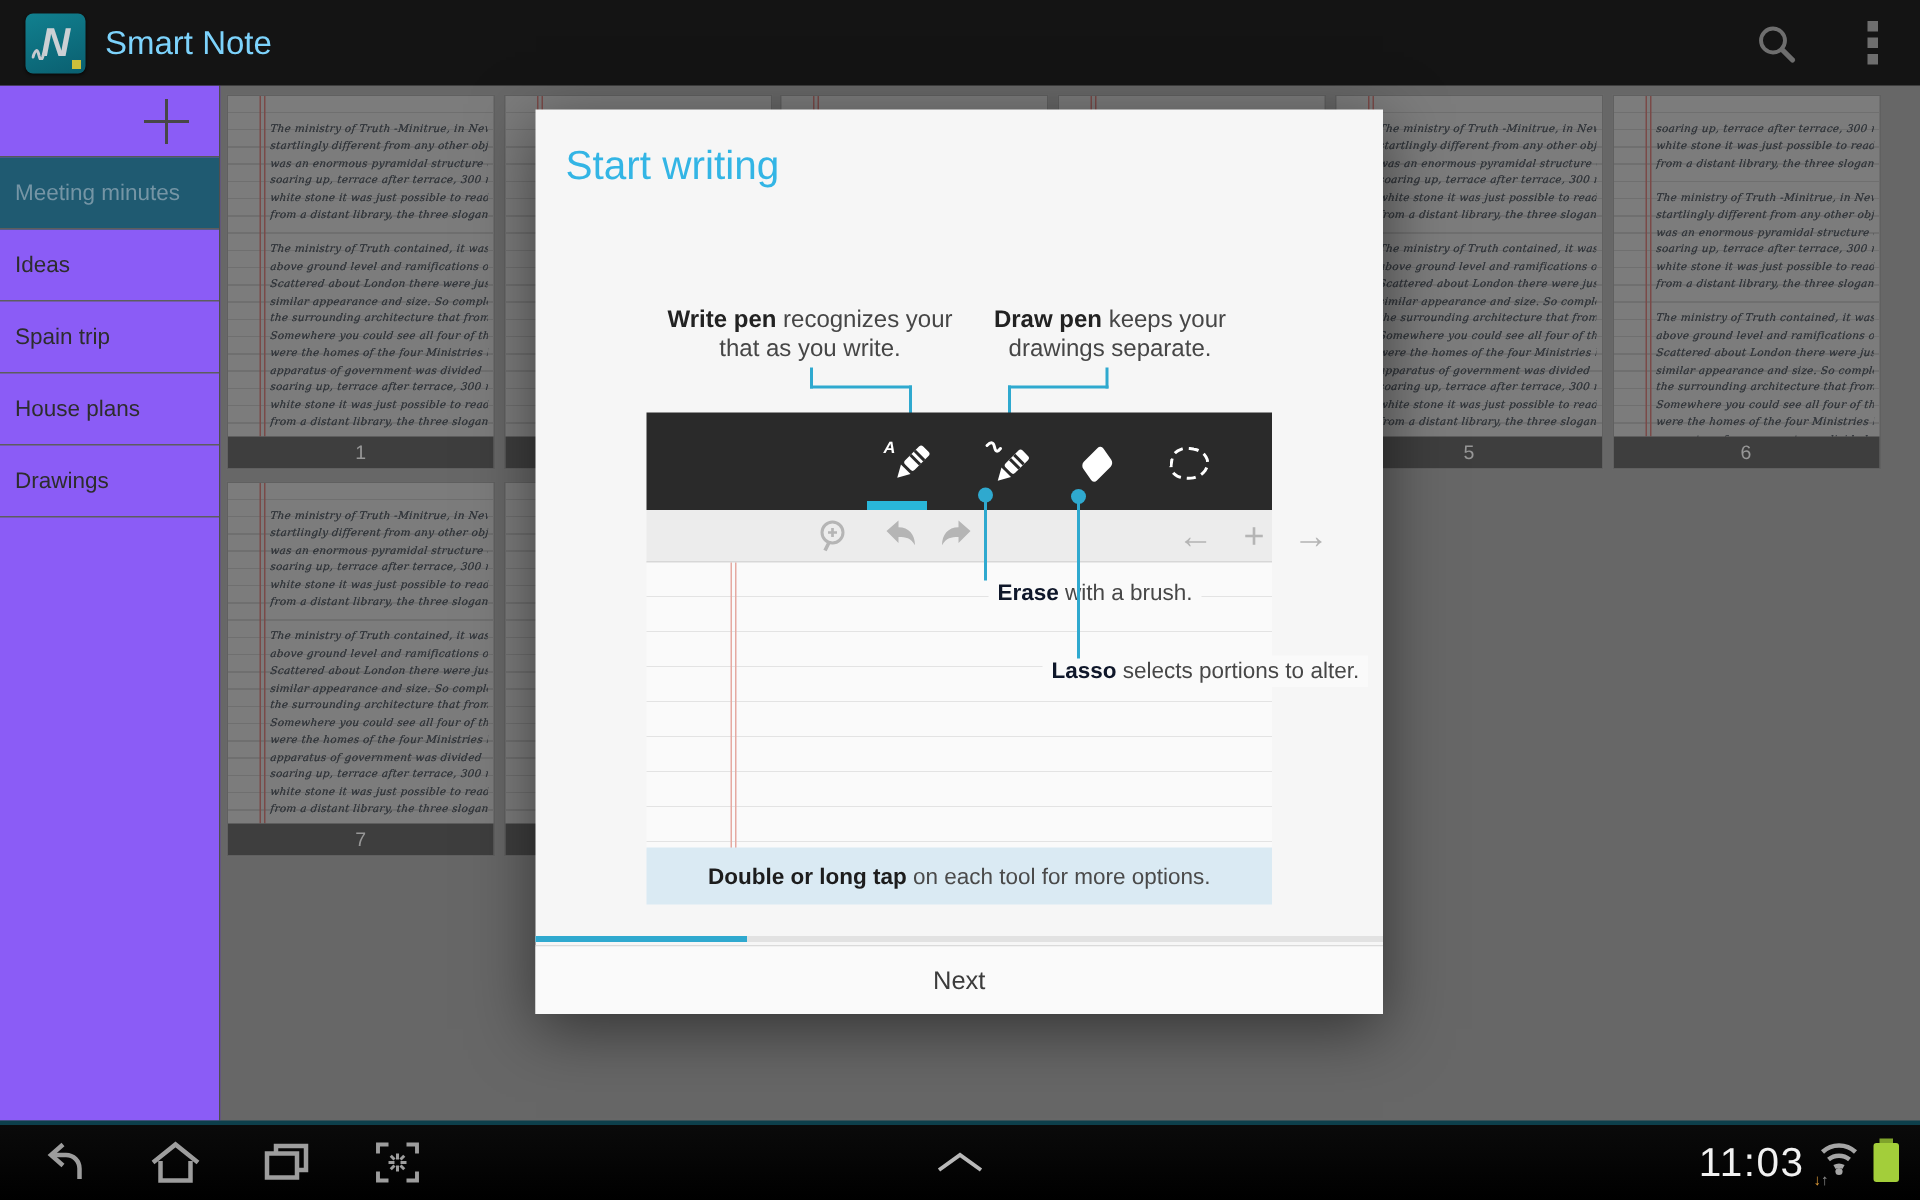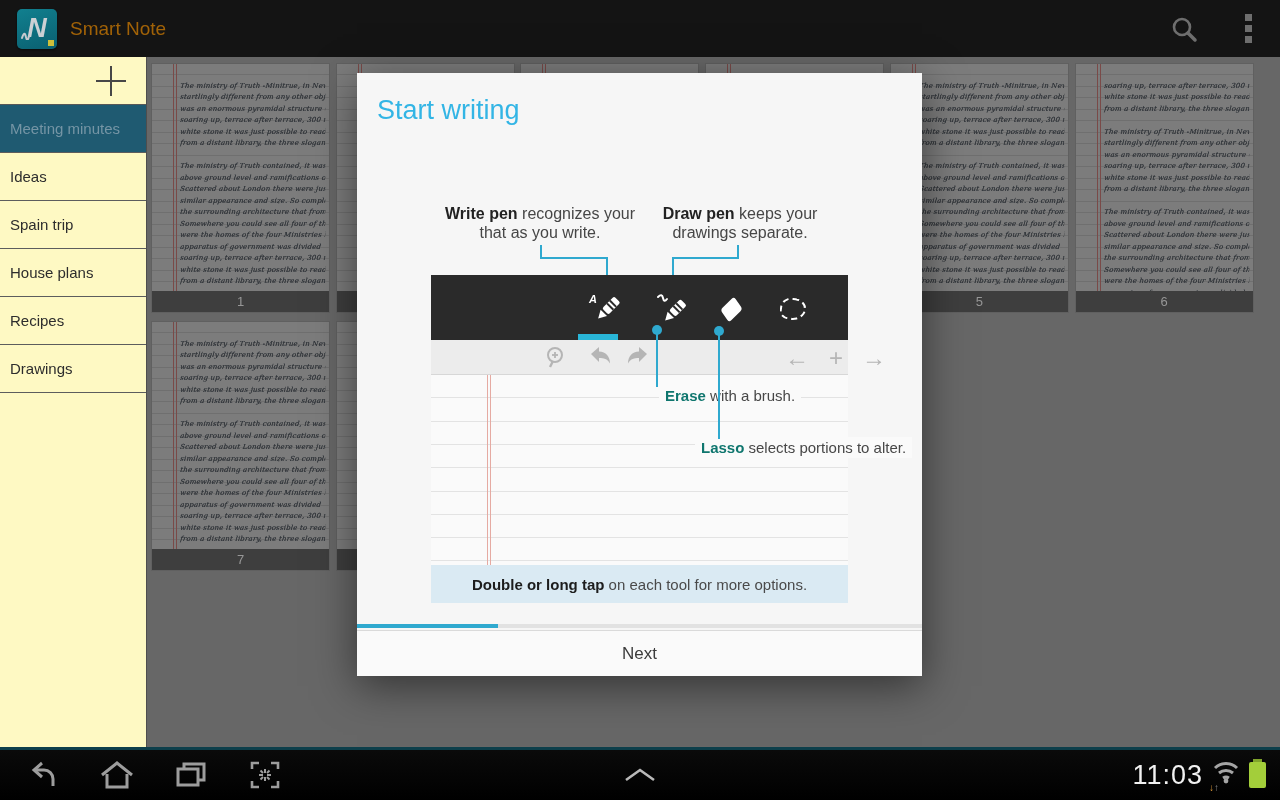--- a/index.html
+++ b/index.html
@@ -5,28 +5,28 @@
   * { margin:0; padding:0; box-sizing:border-box; }
   html,body { width:1280px; height:800px; overflow:hidden; }
   body { font-family:"Liberation Sans", sans-serif; background:#676767; position:relative; }
 
   
   .topbar { position:absolute; left:0; top:0; width:1280px; height:57px; background:#141414; z-index:40; display:flex; align-items:center; }
   .app-icon { width:40px; height:40px; margin-left:17px; border-radius:5px; background:linear-gradient(160deg,#11808f,#0a5f70); position:relative; display:flex; align-items:center; justify-content:center; box-shadow:0 1px 2px rgba(0,0,0,.6); }
   .app-icon .n { color:#ccd0d4; font-size:27px; font-weight:bold; font-style:italic; line-height:1; }
   .app-icon .sq { position:absolute; right:3px; bottom:3px; width:6px; height:6px; background:#cdbf3a; }
   .app-icon svg { position:absolute; left:4px; bottom:9px; }
-  .app-title { color:#a16207; font-size:19px; margin-left:13px; }
+  .app-title { color:#7dd3fc; font-size:22px; margin-left:13px; }
   .topbar-right { margin-left:auto; display:flex; align-items:center; }
   .tb-btn { width:64px; height:57px; display:flex; align-items:center; justify-content:center; }
   .overflow-icon { display:flex; flex-direction:column; gap:4px; }
   .overflow-icon i { width:7px; height:7px; background:#6e6e6e; display:block; }
 
   
-  .sidebar { position:absolute; left:0; top:57px; width:147px; bottom:53px; background:#fef9c3; border-right:1px solid #4e4e4e; z-index:10; }
+  .sidebar { position:absolute; left:0; top:57px; width:147px; bottom:53px; background:#8b5cf6; border-right:1px solid #4e4e4e; z-index:10; }
   .add-row { height:48px; display:flex; align-items:center; border-bottom:1px solid #585858; }
   .plus-icon { margin-left:auto; margin-right:20px; position:relative; width:30px; height:30px; }
   .plus-icon::before { content:""; position:absolute; left:0; top:14px; width:30px; height:2px; background:#474747; }
   .plus-icon::after { content:""; position:absolute; left:14px; top:0; width:2px; height:30px; background:#474747; }
   .nb-item { height:48px; line-height:48px; padding-left:10px; font-size:15px; color:#2d2d2d; border-bottom:1px solid #5d5d5d; white-space:nowrap; overflow:hidden; }
   .nb-item.selected { background:#1f5a71; color:#7595a5; }
 
   
   .content { position:absolute; left:147px; top:57px; right:0; bottom:53px; background:#676767; overflow:hidden; }
   .thumb { position:absolute; width:179px; height:250px; background:#7c7c7c; border:1px solid #606060; }
@@ -60,21 +60,21 @@
   .lasso-shape { width:26px; height:22px; border:2.5px dashed #fff; border-radius:50% 50% 60% 40%; transform:rotate(8deg); }
 
   .demo-subbar { position:absolute; left:74px; top:267px; width:417px; height:35px; background:#ececec; border-bottom:1px solid #d7d7d7; }
   .sub-ic { position:absolute; top:0; height:35px; display:flex; align-items:center; justify-content:center; color:#b5b5b5; font-size:24px; width:36px; }
 
   .demo-page { position:absolute; left:74px; top:302px; width:417px; height:191px; background:#fafafa;
     background-image:repeating-linear-gradient(to bottom, transparent 0px, transparent 22.3px, #e3e3e3 22.3px, #e3e3e3 23.3px); }
   .demo-page::before { content:""; position:absolute; left:56px; top:0; bottom:0; width:1px; background:#e5aaa2; }
   .demo-page::after  { content:""; position:absolute; left:59px; top:0; bottom:0; width:1px; background:#e5aaa2; }
   .page-note { position:absolute; font-size:15px; color:#474747; background:#fafafa; padding:2px 6px; white-space:nowrap; }
-  .page-note b { color:#0f766e; }
+  .page-note b { color:#0f172a; }
 
   .tip-box { position:absolute; left:74px; top:492px; width:417px; height:38px; background:#daeaf3; display:flex; align-items:center; justify-content:center; font-size:15px; color:#4a4a4a; white-space:pre; }
   .tip-box b { color:#1d1d1d; }
 
   .progress-track { position:absolute; left:0; top:551px; width:565px; height:4px; background:#e2e2e2; }
   .progress-fill { height:4px; background:#2fa9cf; }
   .dlg-divider { position:absolute; left:0; top:557px; width:565px; height:1px; background:#dadada; }
   .next-btn { position:absolute; left:0; top:558px; width:565px; height:45px; background:#fafafa; display:flex; align-items:center; justify-content:center; font-size:17px; color:#3c3c3c; cursor:pointer; }
 
   
@@ -128,23 +128,20 @@
     <span>Meeting minutes</span>
   </div>
       <div class="nb-item">
     <span>Ideas</span>
   </div>
       <div class="nb-item">
     <span>Spain trip</span>
   </div>
       <div class="nb-item">
     <span>House plans</span>
-  </div>
-      <div class="nb-item">
-    <span>Recipes</span>
   </div>
       <div class="nb-item">
     <span>Drawings</span>
   </div>
     </div>
 </div>
 
 <div class="content">
     <div class="thumb" style="left: 4px; top: 6px;">
     <div class="thumb-page">

